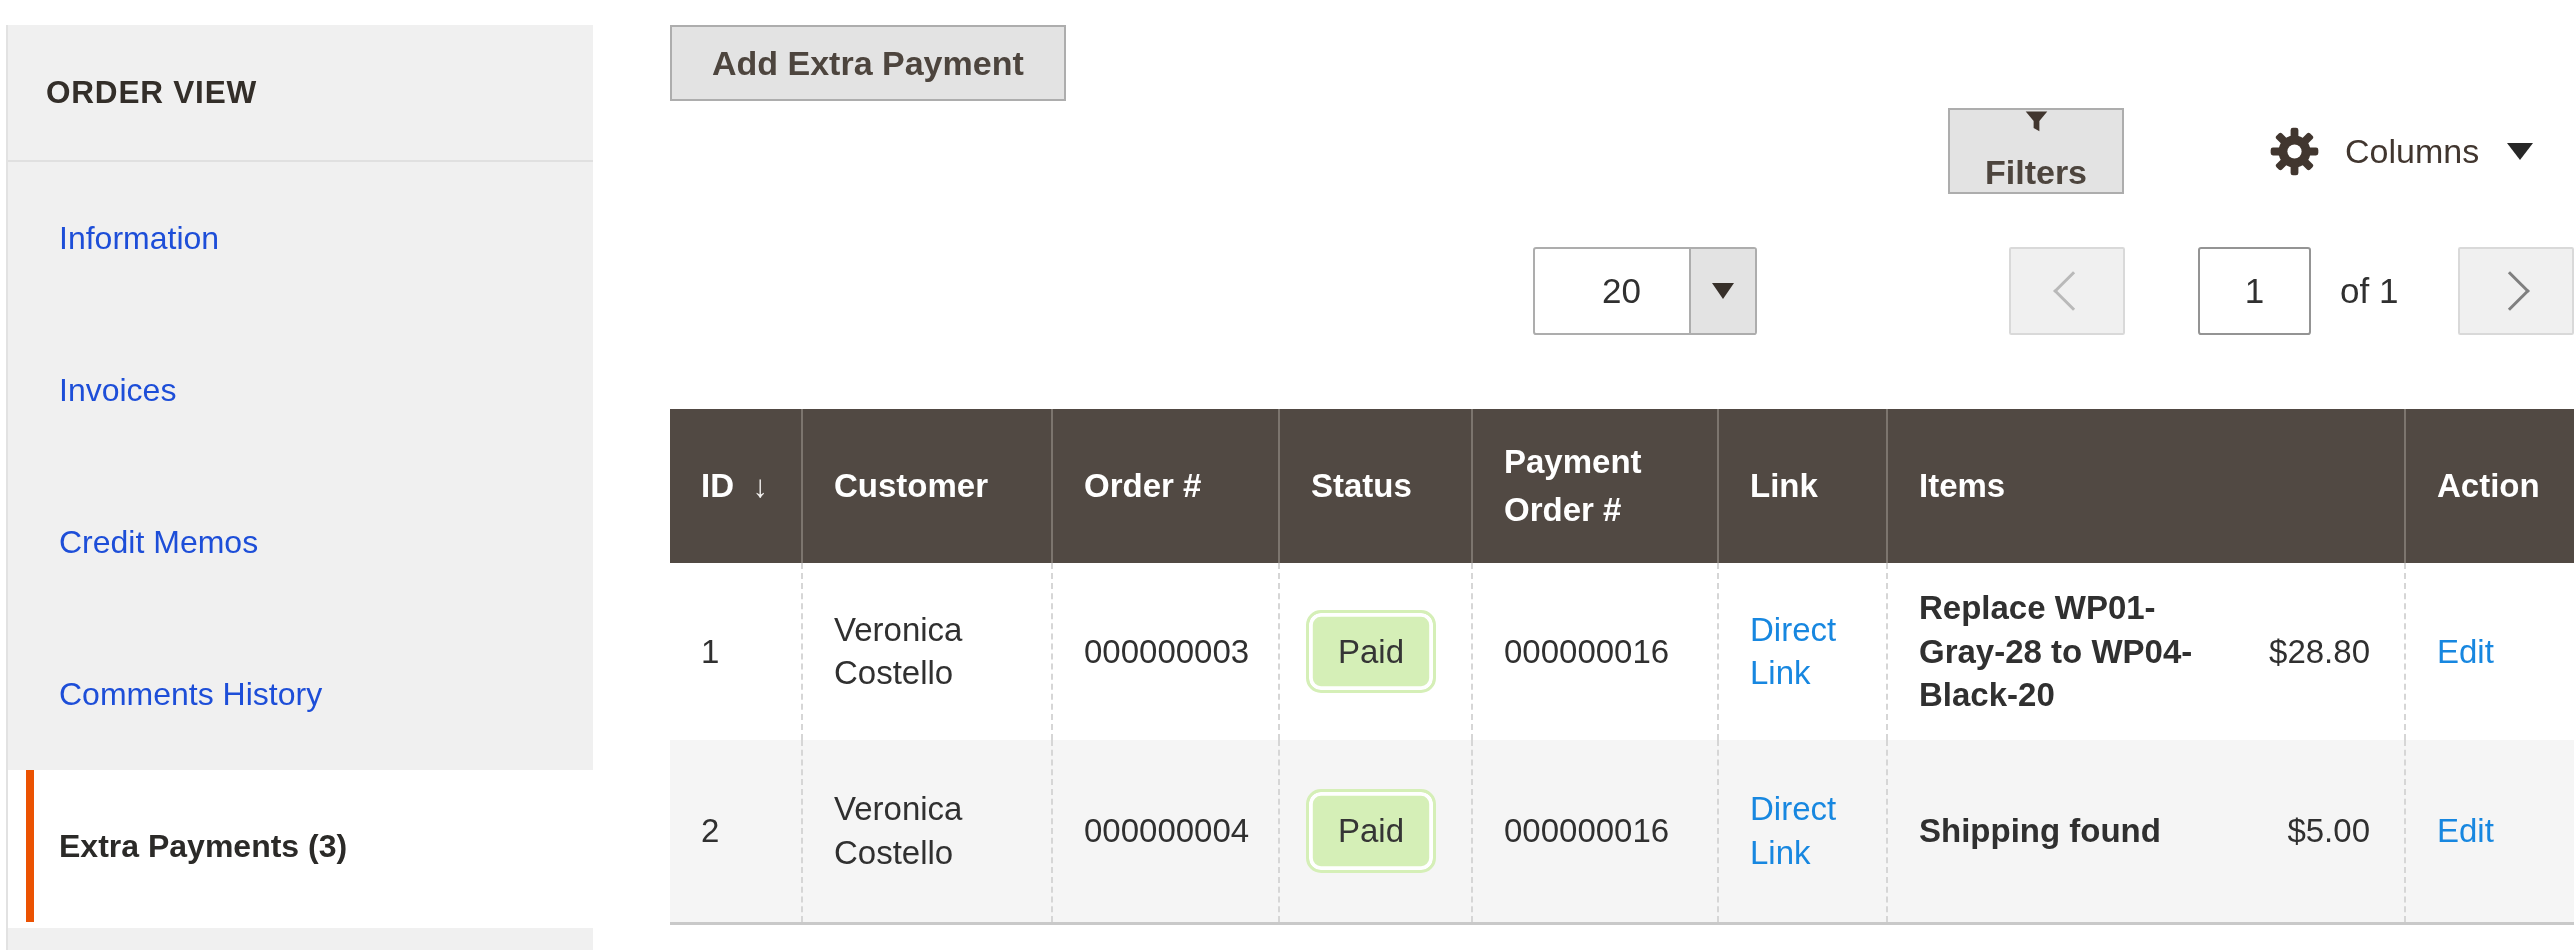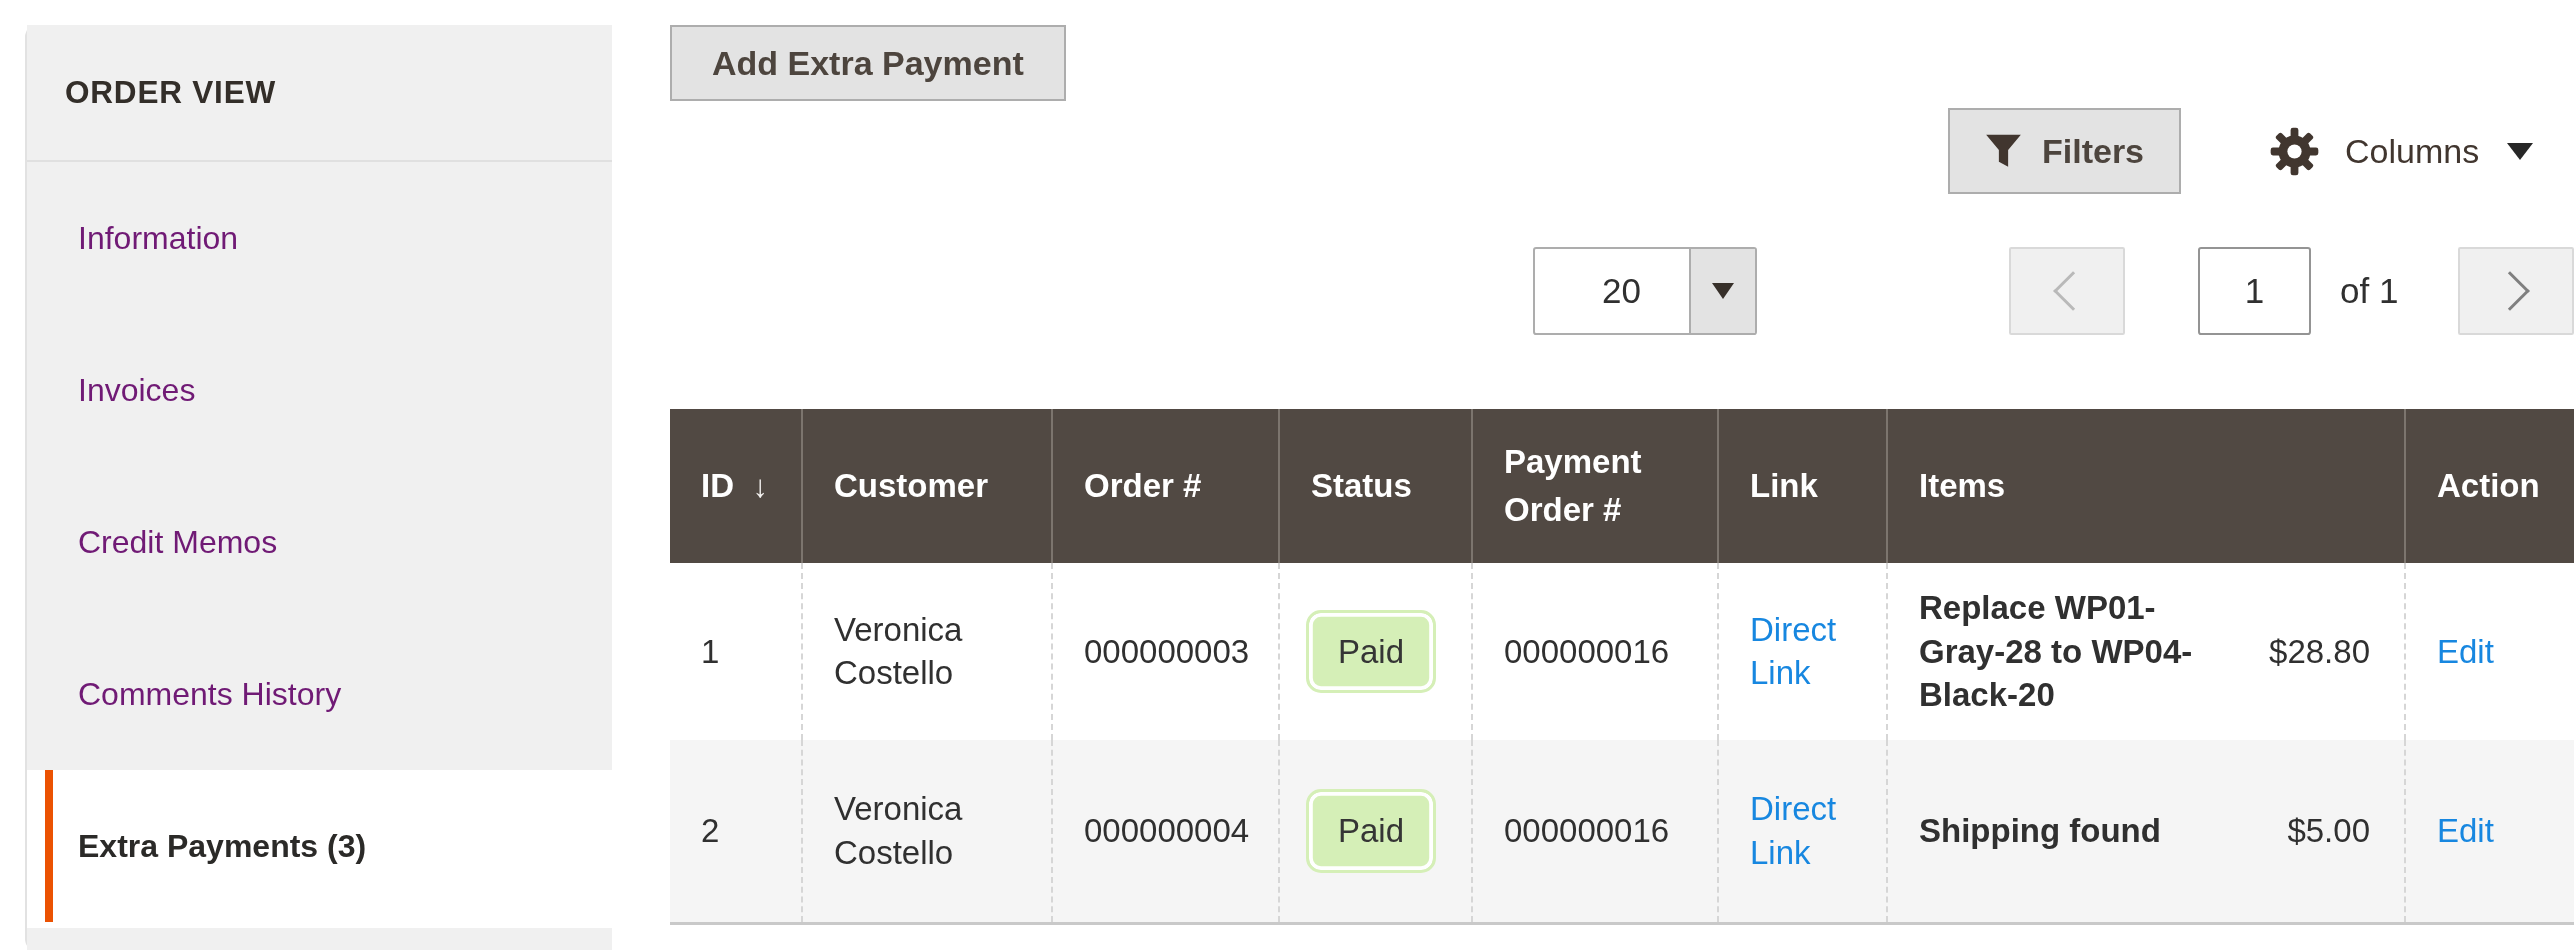--- a/index.html
+++ b/index.html
@@ -5,55 +5,54 @@
   html,body { margin:0; padding:0; background:#fff; }
   #canvas {
     position:relative; width:2576px; height:951px; overflow:hidden;
     background:#ffffff;
     font-family:"Liberation Sans", sans-serif;
     color:#303030;
   }
 
   
   .sidebar {
-    position:absolute; left:25px; top:25px; width:585px;
+    position:absolute; left:6px; top:25px; width:585px;
     border-left:2.3px solid #e2e2e2;
-    border-radius:12px;
   }
   .sidebar-header {
     box-sizing:border-box; height:137px; background:#f0f0f0;
     border-bottom:2.3px solid #e0e0e0;
     display:flex; align-items:center; padding-left:38px;
     font-size:31.5px; font-weight:700; letter-spacing:0.8px; color:#332e29;
   }
   .sidebar-item {
     box-sizing:border-box; height:152px; background:#f0f0f0;
     display:flex; align-items:center; padding-left:51px;
-    font-size:32px; color:#701a75; cursor:pointer; position:relative;
+    font-size:32px; color:#1d4ed8; cursor:pointer; position:relative;
   }
   .sidebar-item.active {
     background:#ffffff; font-weight:700; color:#2b2a28;
   }
   .sidebar-item.active::before {
     content:""; position:absolute; left:18.4px; top:0; bottom:0; width:7.7px;
     background:#eb5202;
   }
   .sidebar-filler {
     height:23px; background:#f0f0f0; margin-top:6.1px;
   }
 
   
   .btn-gray {
     box-sizing:border-box; background:#e3e3e3; border:2.3px solid #adadad;
     color:#4d453e; font-weight:700; font-size:34px;
     display:flex; align-items:center; justify-content:center;
     cursor:pointer; font-family:inherit;
   }
   .add-extra-payment { position:absolute; left:670px; top:25px; height:76px; padding:0 40px; }
-  .filters-button { position:absolute; left:1948px; top:108px; height:86px; padding:0 35px; gap:20px; }
+  .filters-button { position:absolute; left:1948px; top:108px; height:86px; padding:0 35px; gap:20px;flex-direction:column; }
   .funnel-icon { width:37px; height:38px; display:block; }
   .columns-control {
     position:absolute; left:2267px; top:108px; height:86px;
     display:flex; align-items:center; gap:23px; cursor:pointer;
     font-size:34px; color:#41362f;
   }
   .gear-icon { width:55px; height:55px; display:block; }
   .caret-down {
     width:0; height:0; margin-left:4.6px;
     border-left:13px solid transparent; border-right:13px solid transparent;

